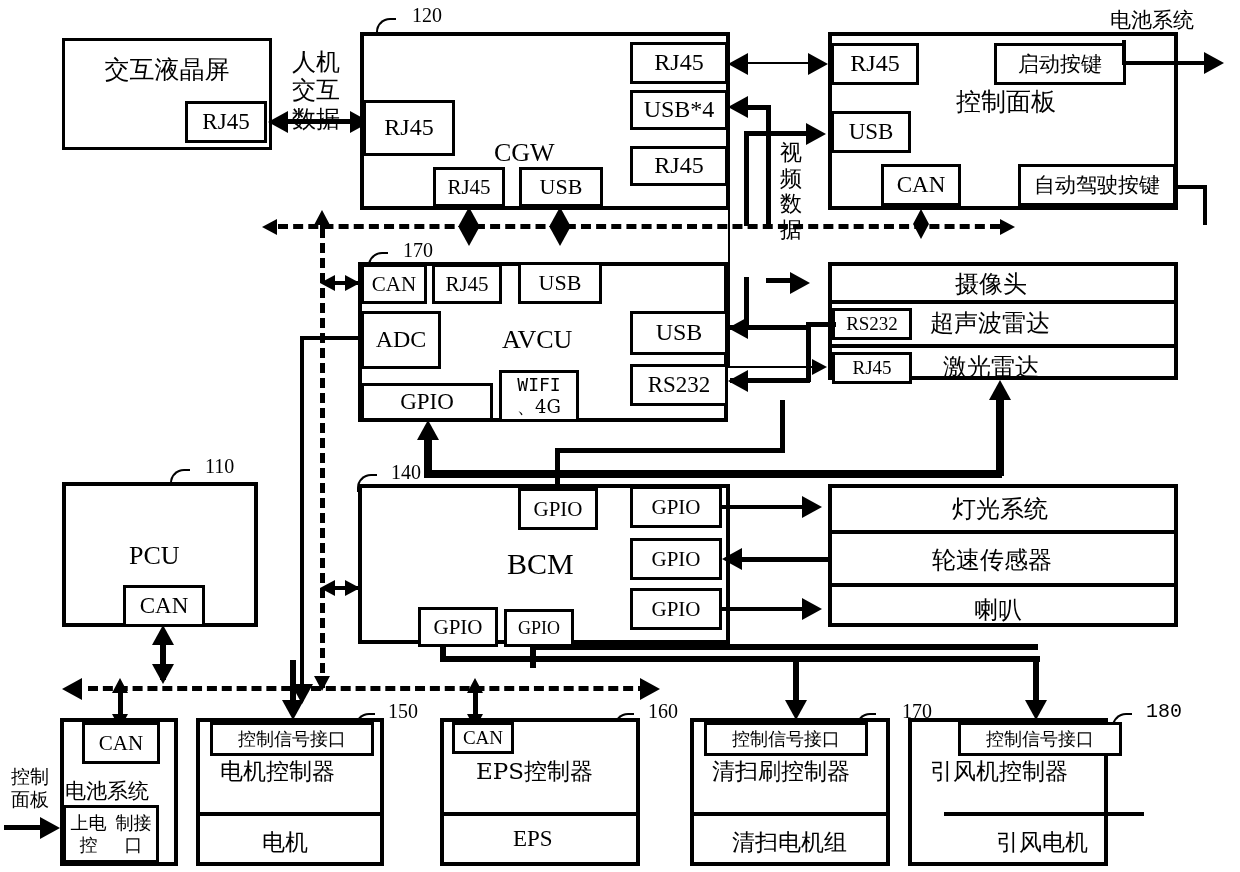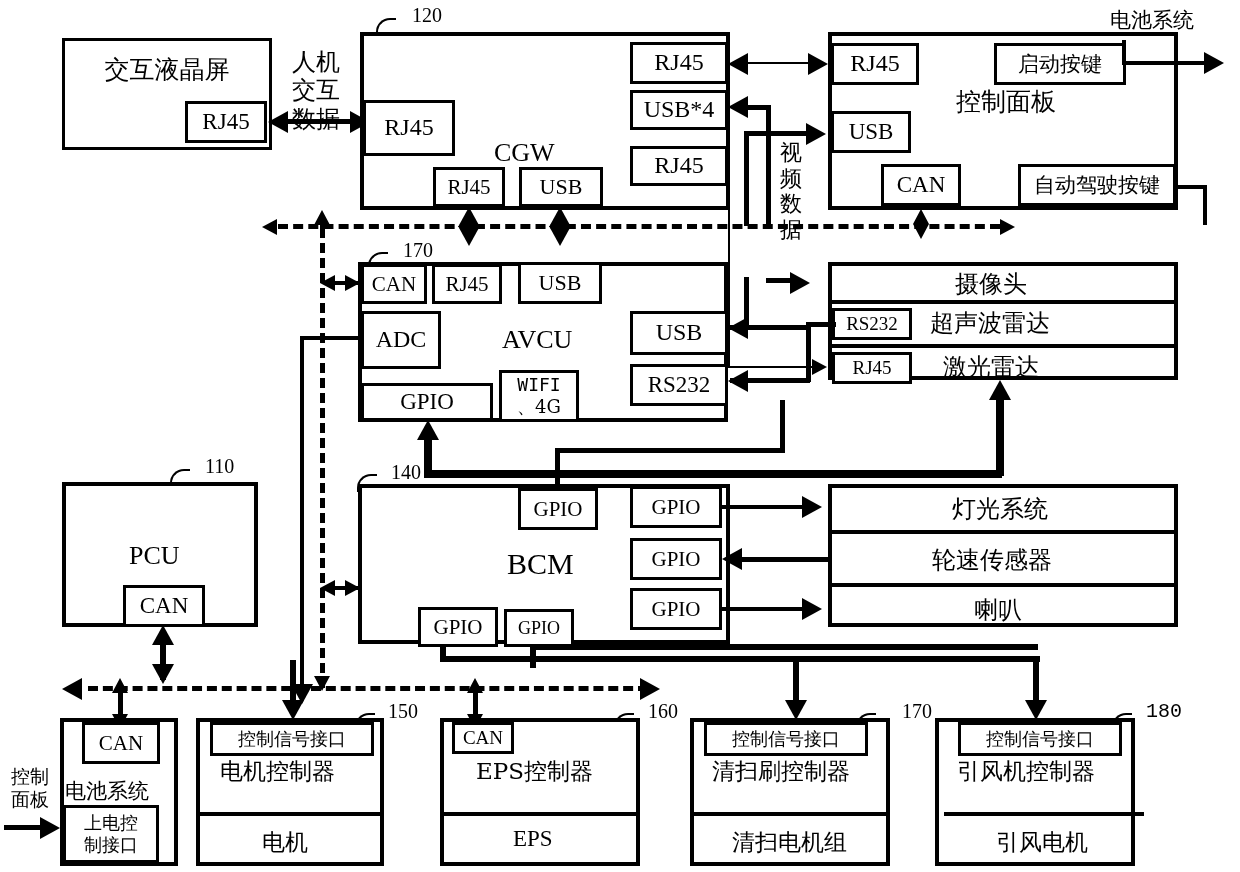--- a/index.html
+++ b/index.html
@@ -275,21 +275,21 @@
   <div class="ln" style="left:473px;top:692px;width:5px;height:30px;"></div>
   <div class="tri su" style="left:467px;top:678px;"></div>
   <div class="tri sd" style="left:467px;top:714px;"></div>
 
   <div class="box thick" style="left:60px;top:718px;width:118px;height:148px;">
     <span class="cn" style="font-size:21px;position:absolute;top:58px;left:1px;">电池系统</span>
   </div>
   <div class="box" style="left:82px;top:722px;width:78px;height:42px;font-size:21px;">
     <span>CAN</span>
   </div>
-  <div class="box" style="left:63px;top:805px;width:96px;height:58px;flex-direction:column;line-height:1.2;">
+  <div class="box" style="left:63px;top:805px;width:96px;height:58px;flex-direction:row;line-height:1.2;">
     <span class="cn" style="font-size:18px;">上电控</span>
     <span class="cn" style="font-size:18px;">制接口</span>
   </div>
   <div class="lbl cn" style="left:6px;top:765px;font-size:19px;line-height:1.2;text-align:center;width:48px;">
     <div>控制</div>
     <div>面板</div>
   </div>
   <div class="ln" style="left:4px;top:825px;width:42px;height:5px;"></div>
   <div class="tri r" style="left:40px;top:817px;"></div>
 
@@ -325,21 +325,21 @@
   <div class="ln" style="left:690px;top:812px;width:200px;height:4px;"></div>
   <div class="lbl cn" style="left:732px;top:827px;font-size:23px;">清扫电机组</div>
   <div class="box" style="left:704px;top:722px;width:164px;height:34px;">
     <span class="cn" style="font-size:18px;">控制信号接口</span>
   </div>
   <div class="ln" style="left:793px;top:660px;width:6px;height:48px;"></div>
   <div class="tri d" style="left:785px;top:700px;"></div>
 
   <div class="refnum" style="left:1146px;top:700px;font-family:Liberation Mono, monospace;">180</div>
   <div class="leader" style="left:1112px;top:713px;"></div>
-  <div class="box thick" style="left:935px;top:718px;width:200px;height:148px;">
+  <div class="box thick" style="left:908px;top:718px;width:200px;height:148px;">
     <span class="cn" style="font-size:23px;position:absolute;top:37px;left:18px;">引风机控制器</span>
   </div>
   <div class="ln" style="left:944px;top:812px;width:200px;height:4px;"></div>
   <div class="lbl cn" style="left:996px;top:827px;font-size:23px;">引风电机</div>
   <div class="box" style="left:958px;top:722px;width:164px;height:34px;">
     <span class="cn" style="font-size:18px;">控制信号接口</span>
   </div>
   <div class="ln" style="left:1033px;top:660px;width:6px;height:48px;"></div>
   <div class="tri d" style="left:1025px;top:700px;"></div>
 

